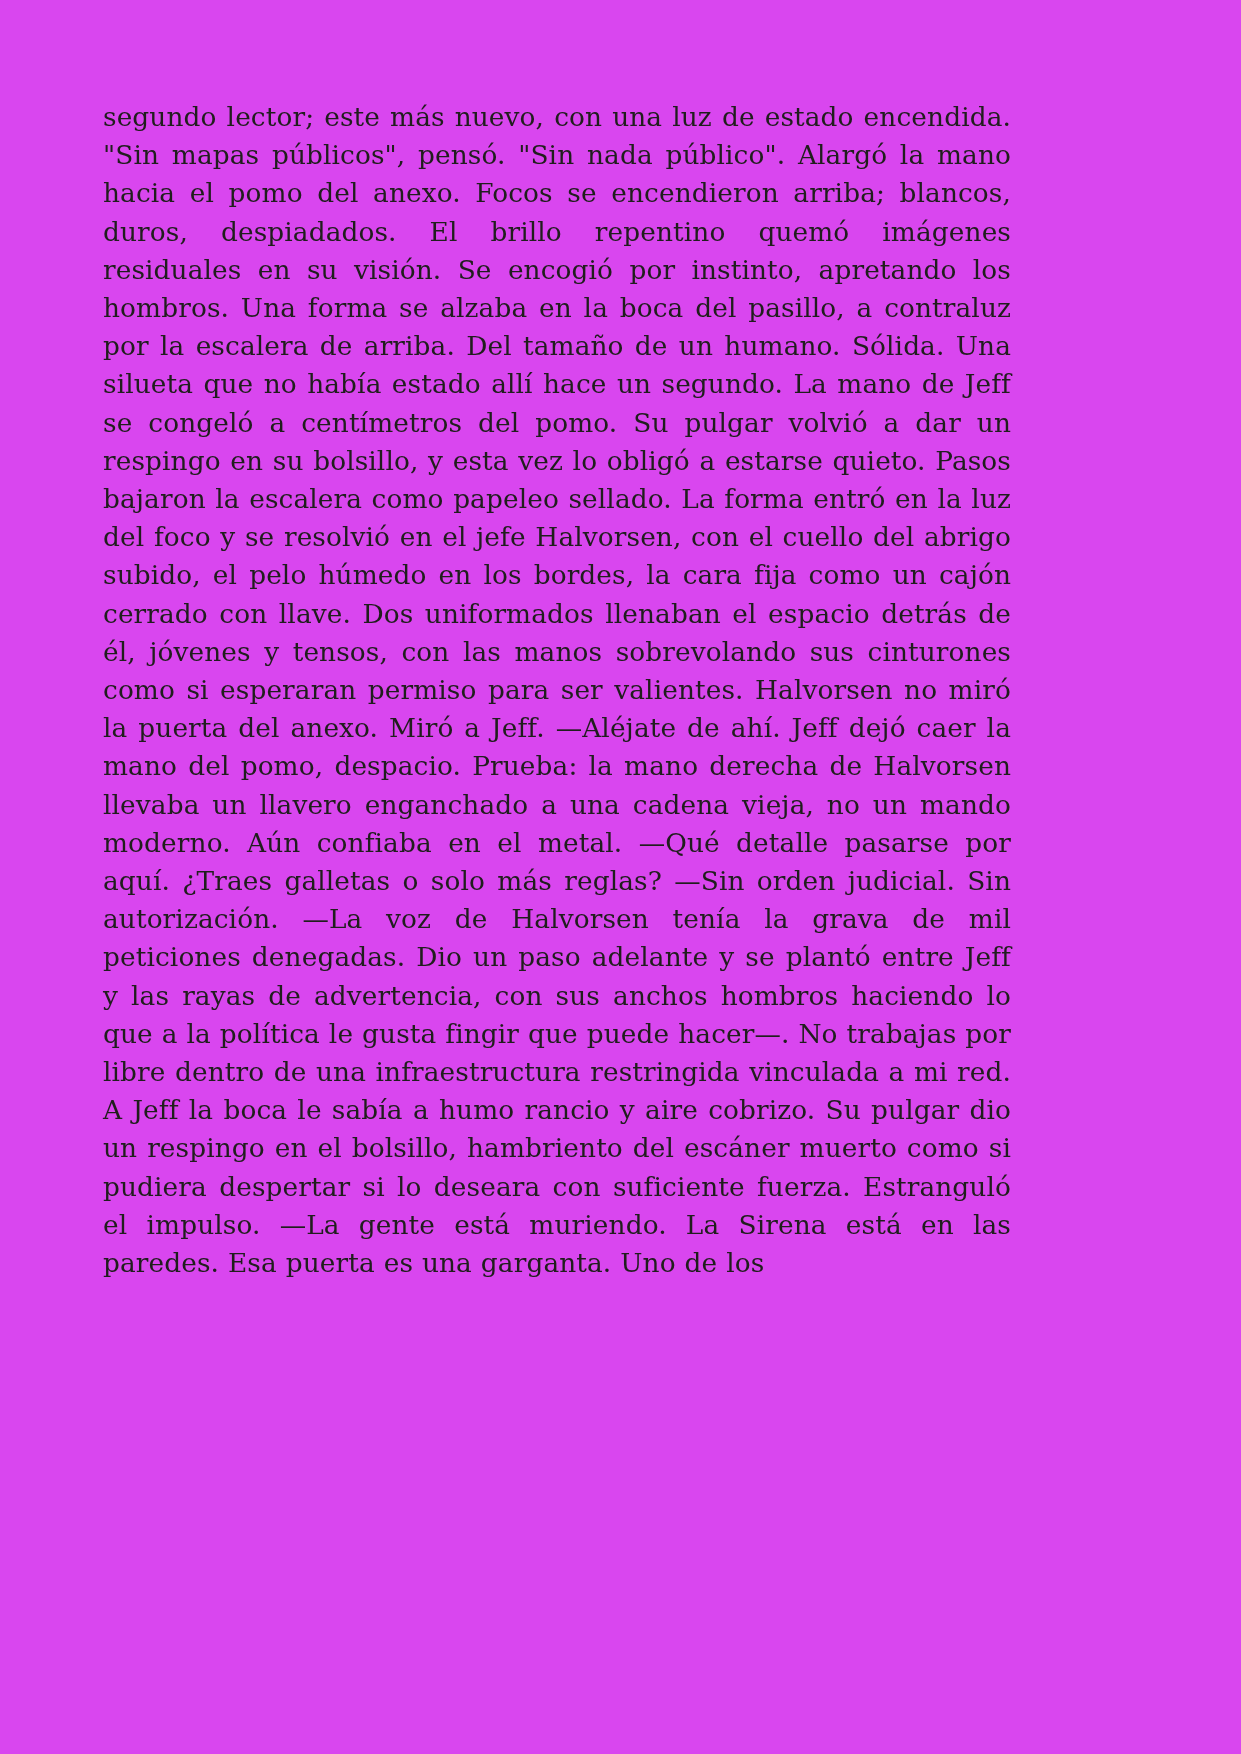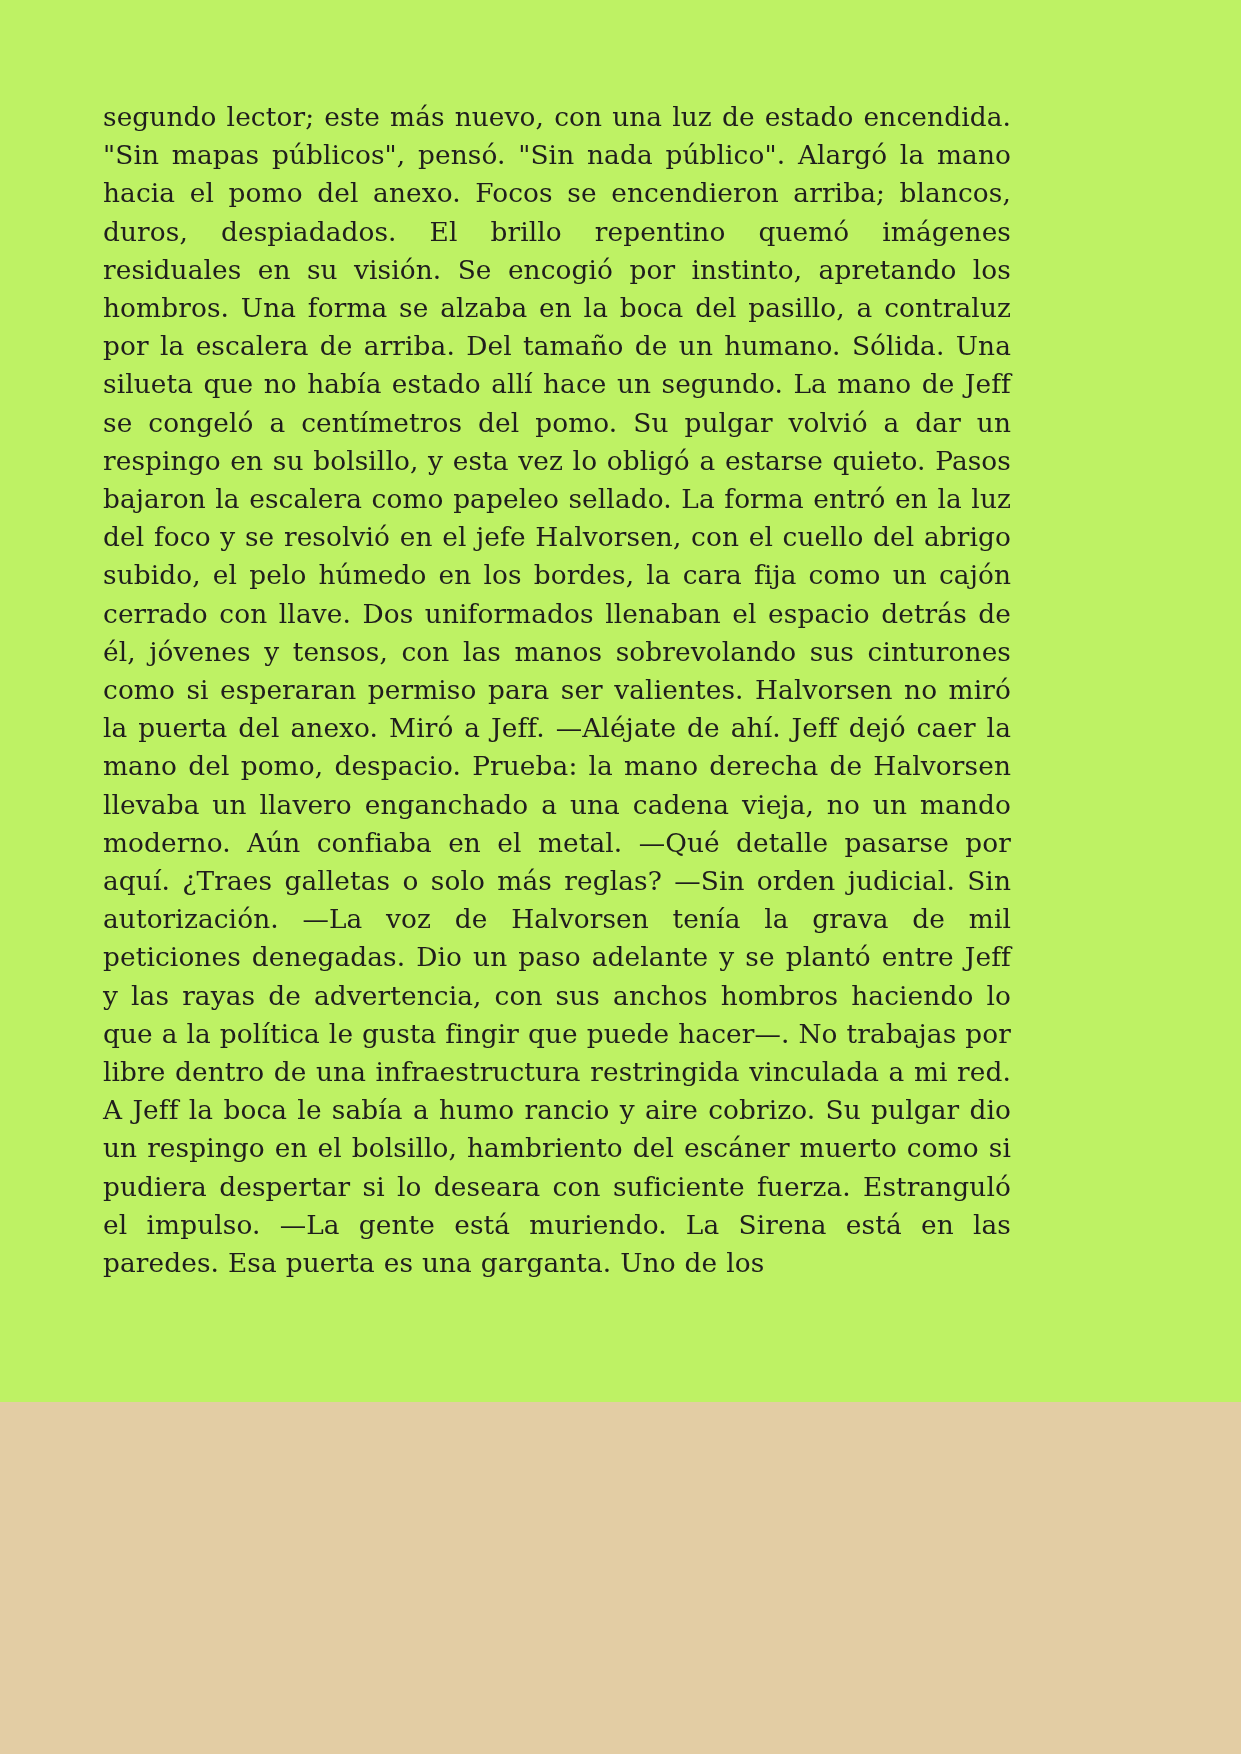--- a/index.html
+++ b/index.html
@@ -11,22 +11,22 @@
     width: 1241px;
     height: 1754px;
     background: #e3cda4;
     font-family: "DejaVu Serif", "Liberation Serif", serif;
     overflow: hidden;
   }
 
   .page {
     position: relative;
     width: 1241px;
-    height: 1402px;
-    background: #bef264;
+    height: 1754px;
+    background: #d946ef;
     box-sizing: border-box;
   }
 
   .text-column {
     position: absolute;
     left: 103px;
     top: 98px;
     width: 908px;
   }
 

